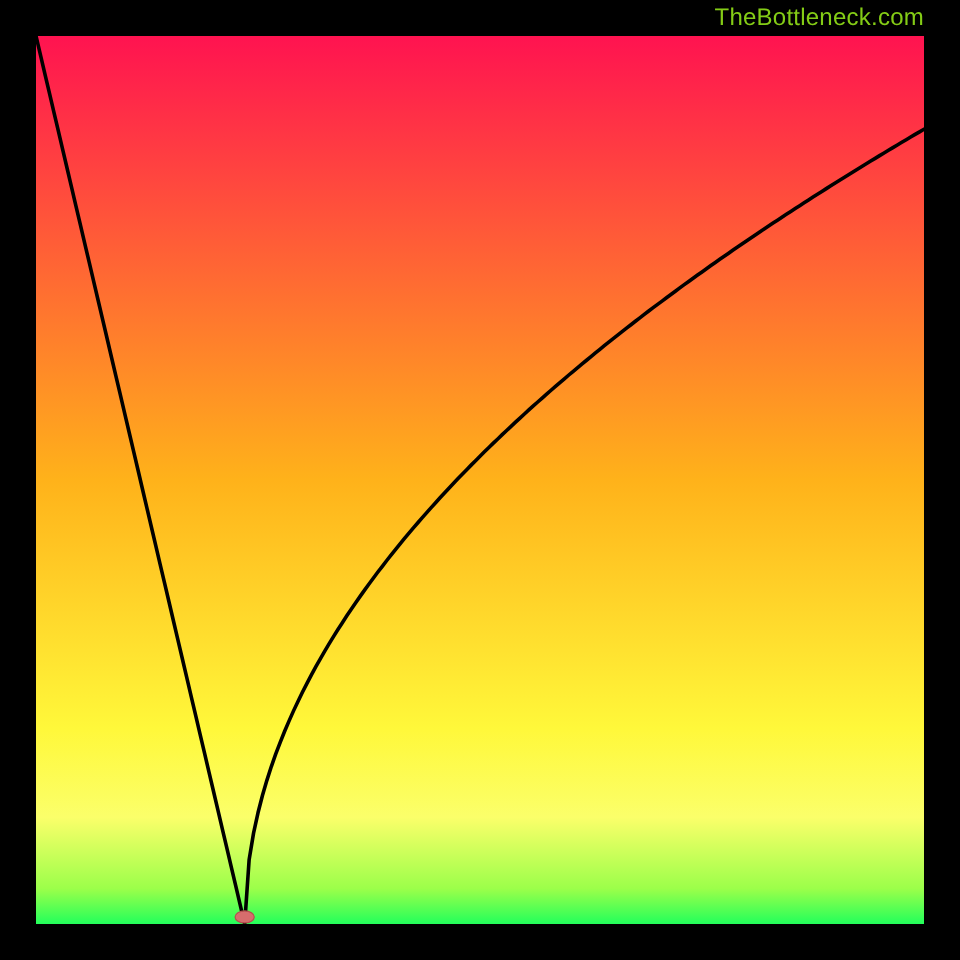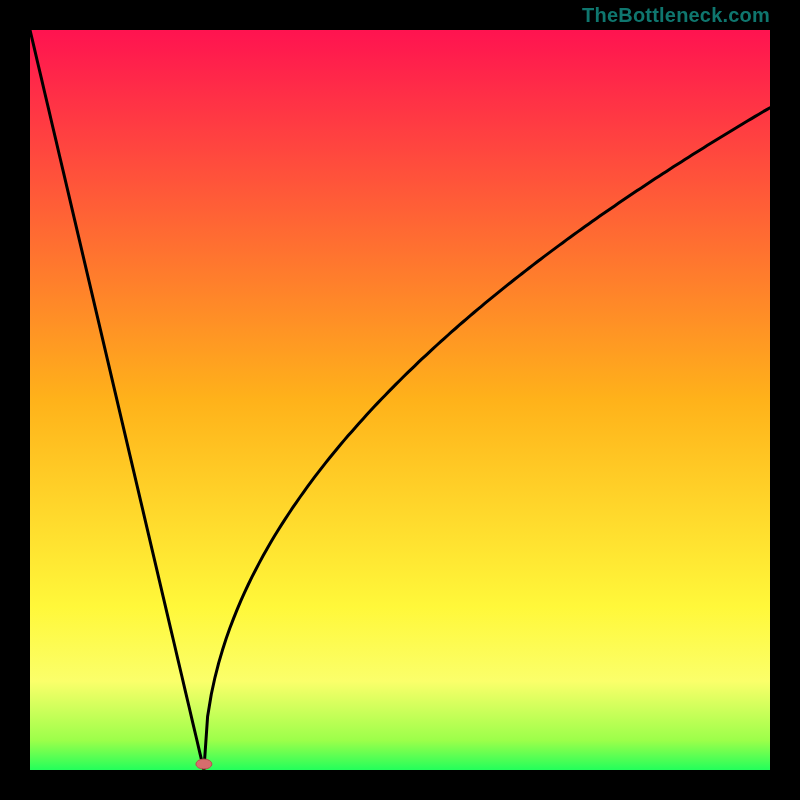--- a/index.html
+++ b/index.html
@@ -25,22 +25,22 @@
   .curve {
     position: absolute;
     inset: 0;
   }
   .watermark {
     position: absolute;
     top: 4px;
     right: 30px;
     font-family: Arial, Helvetica, sans-serif;
     font-size: 20px;
-    font-weight: 700;
-    color: #0f766e;
+    font-weight: 400;
+    color: #84cc16;
     letter-spacing: 0.2px;
   }
 </style>
 </head>
 <body>
 
 <div class="frame">
   <div class="watermark">TheBottleneck.com</div>
 
   <div class="plot">

